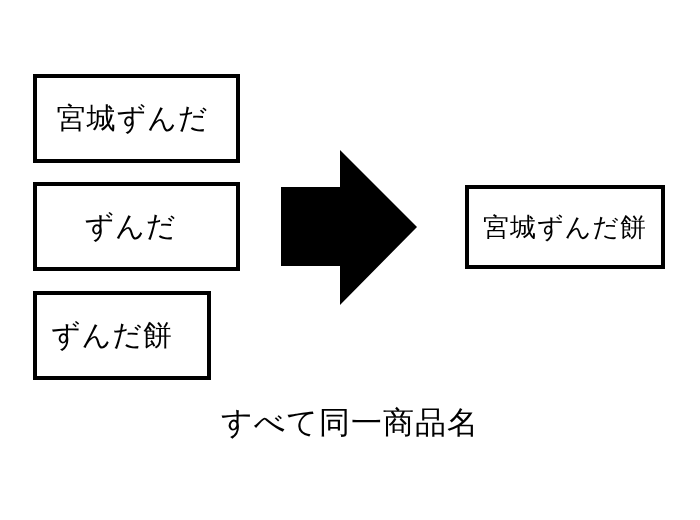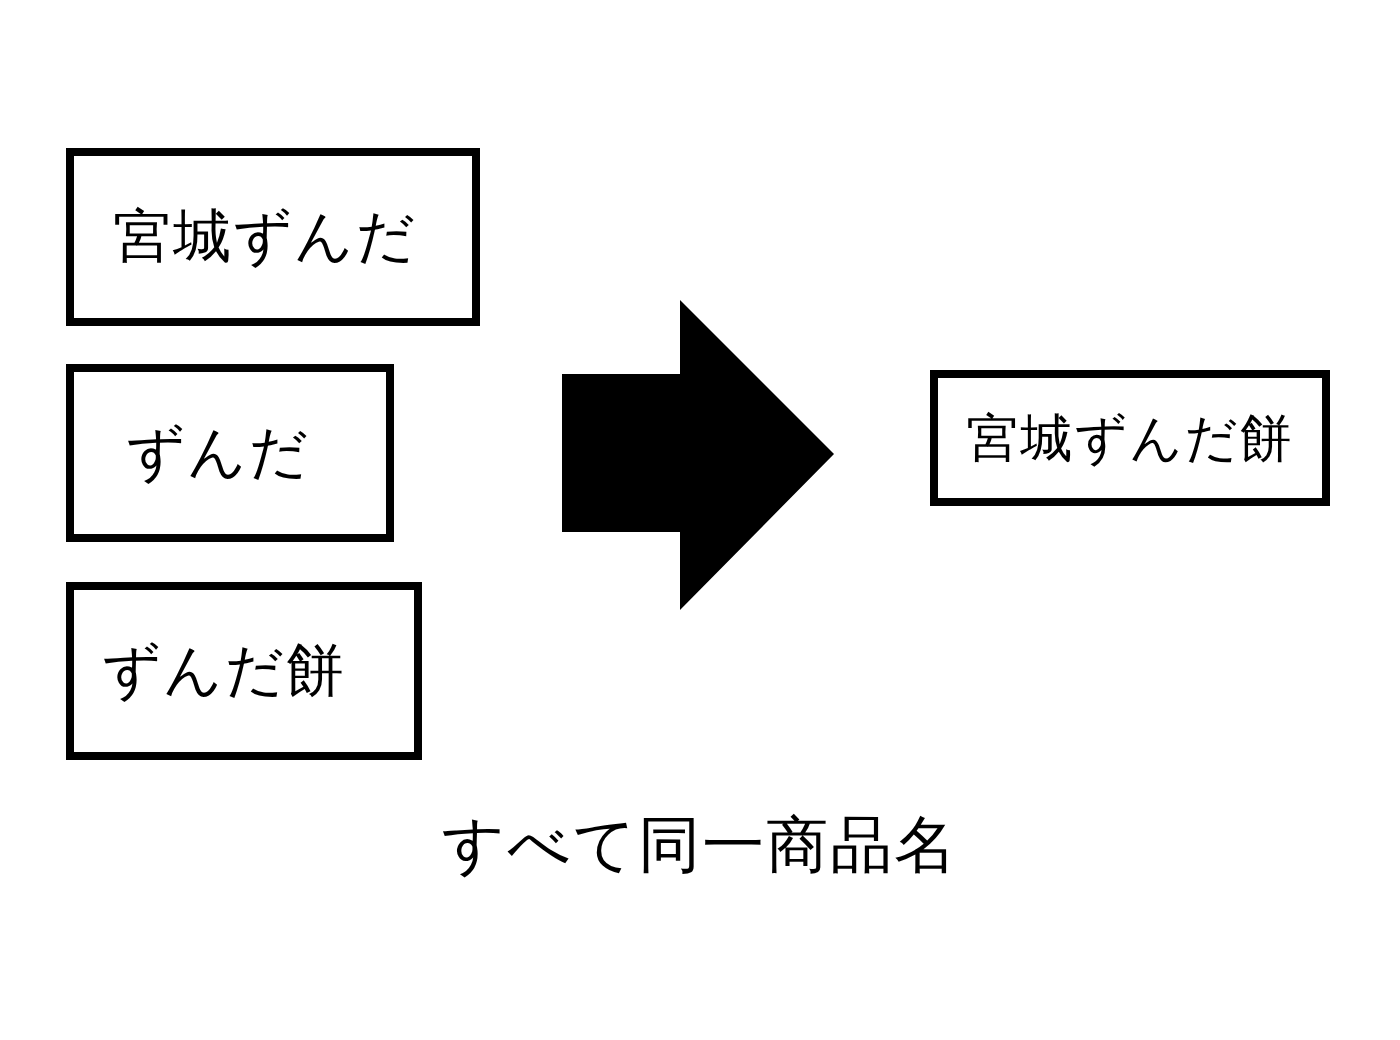--- a/index.html
+++ b/index.html
@@ -27,28 +27,28 @@
     justify-content: center;
   }
   .name-box .box-text {
     font-family: Liberation Serif, serif;
     color: #000000;
     white-space: nowrap;
     letter-spacing: 1px;
   }
   
   #src-box-1 { left: 33px;  top: 74px;  width: 207px; height: 89px; }
-  #src-box-2 { left: 33px;  top: 182px; width: 164px; height: 89px; }
+  #src-box-2 { left: 33px;  top: 182px; width: 207px; height: 89px; }
   #src-box-3 { left: 33px;  top: 291px; width: 178px; height: 89px; }
   #src-box-1 .box-text { font-size: 29px; transform: translateX(-4px); }
   #src-box-2 .box-text { font-size: 29px; transform: translateX(-6px); }
   #src-box-3 .box-text { font-size: 29px; transform: translateX(-10px); }
 
   
-  #result-box { left: 465px; top: 185px; width: 200px; height: 68px; }
+  #result-box { left: 465px; top: 185px; width: 200px; height: 84px; }
   #result-box .box-text { font-size: 26px; }
 
   
   #arrow {
     position: absolute;
     left: 278px;
     top: 145px;
     width: 142px;
     height: 165px;
   }

